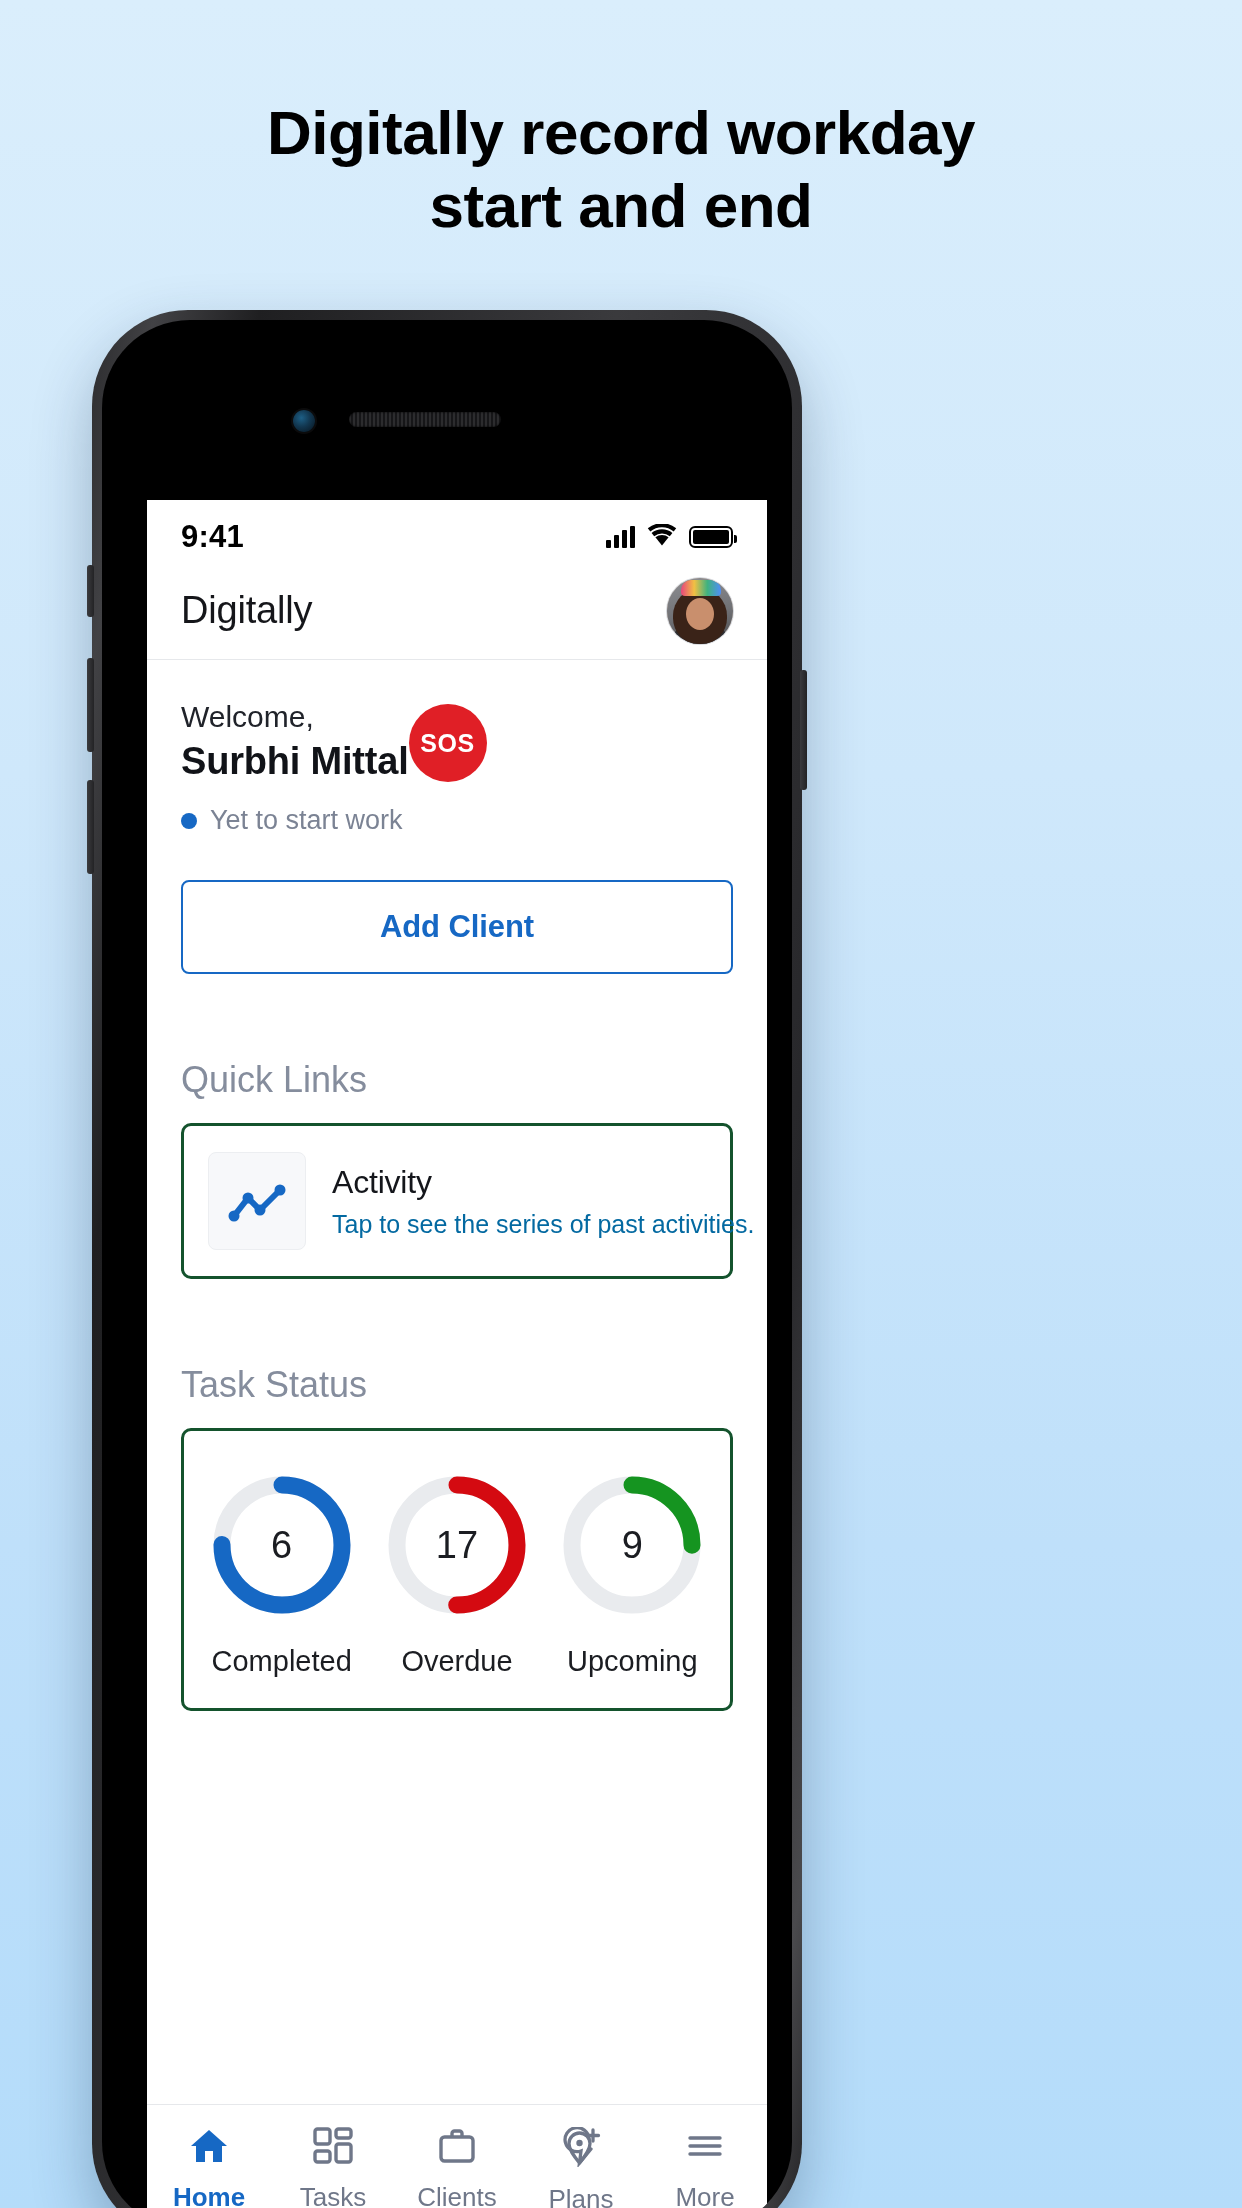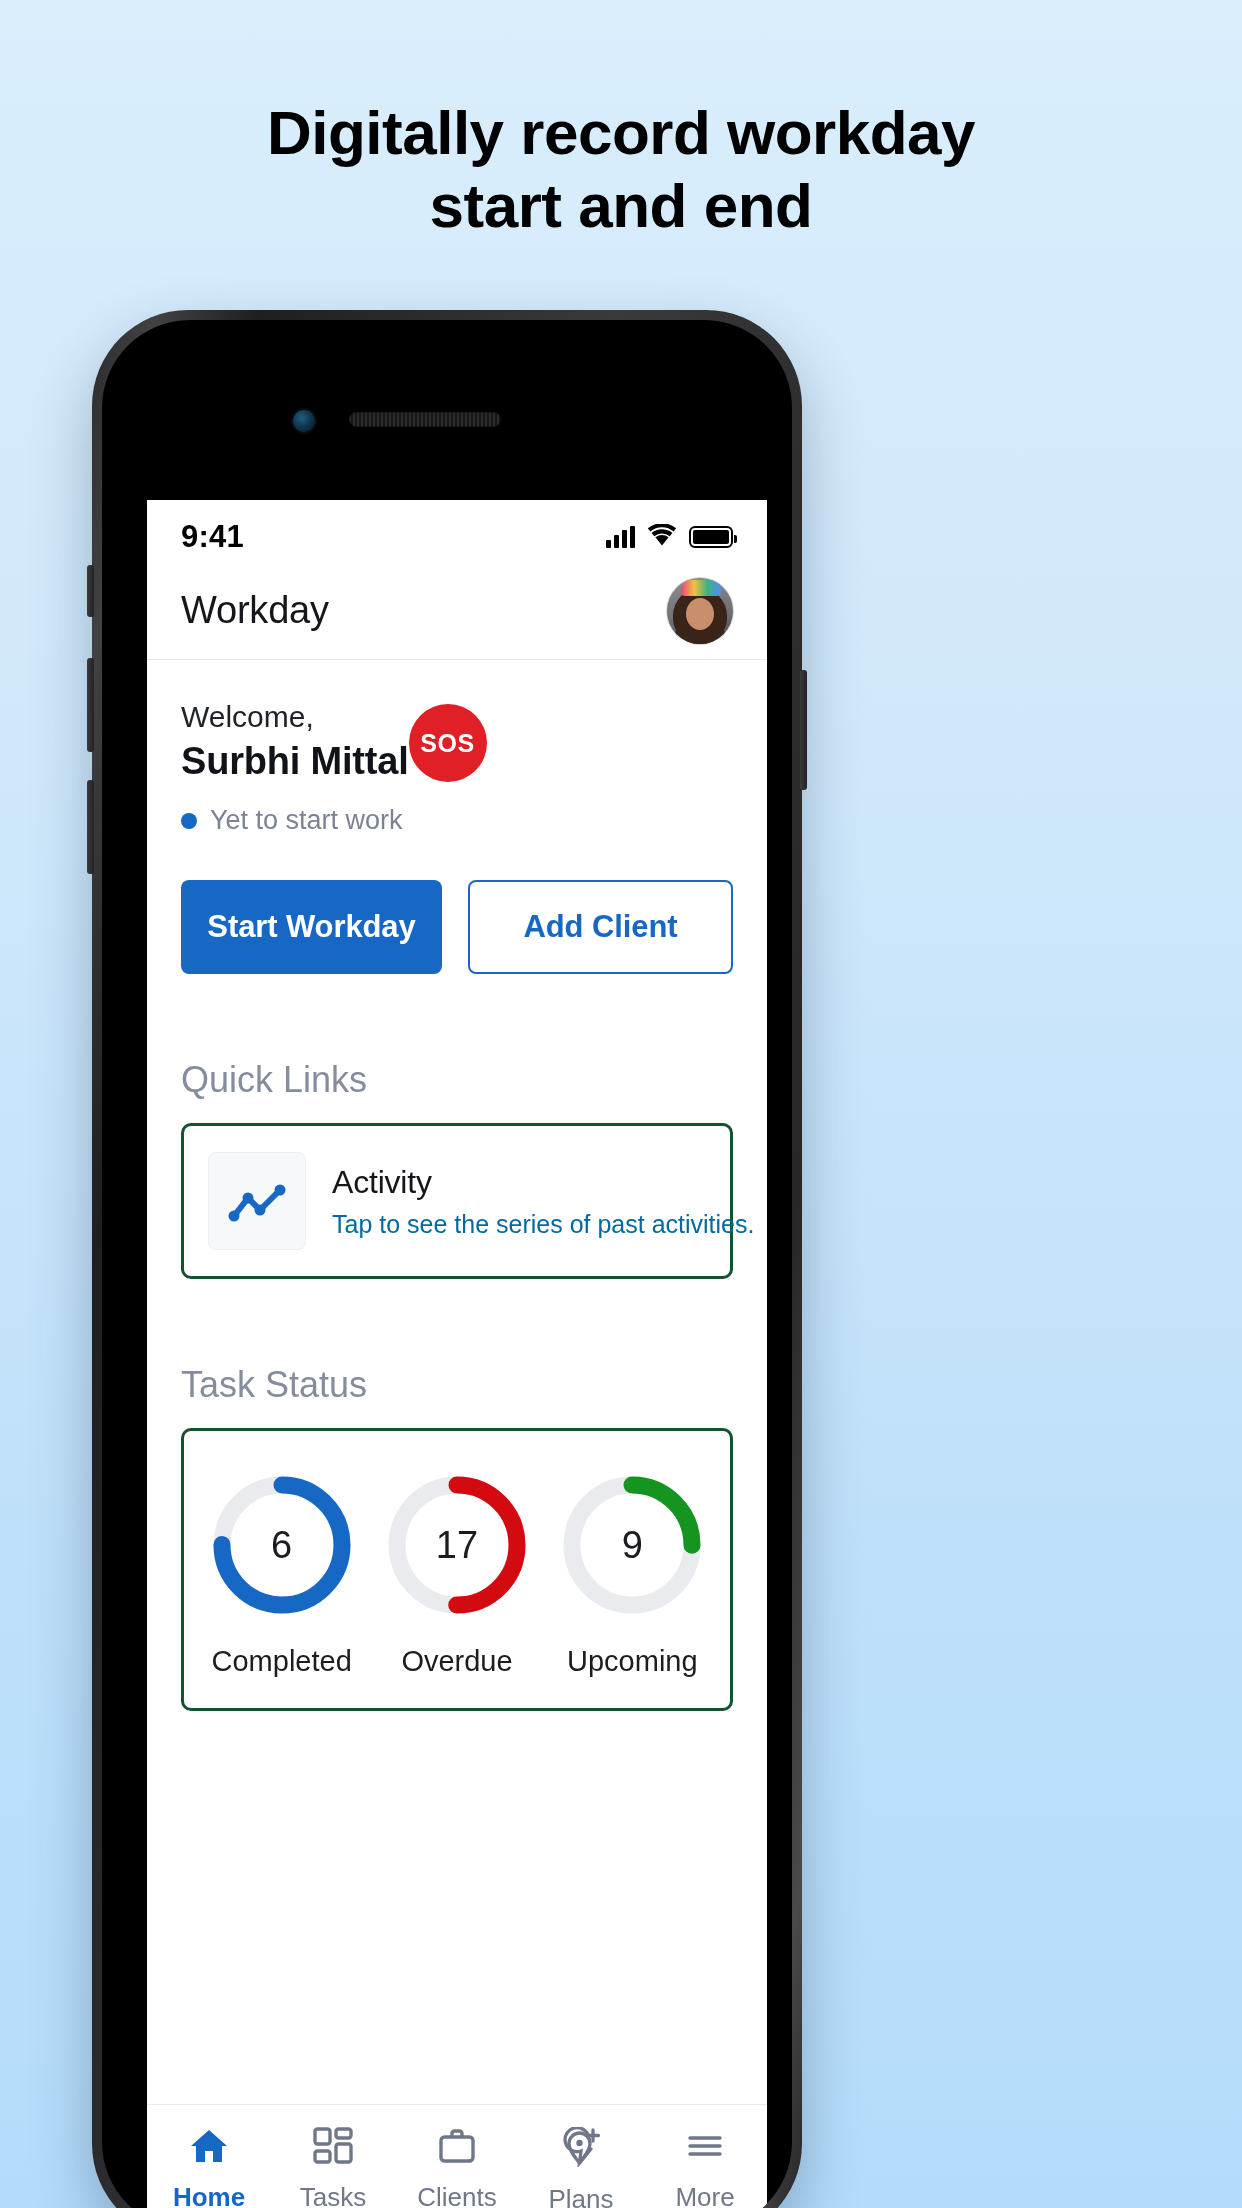--- a/index.html
+++ b/index.html
@@ -389,21 +389,21 @@
               <path d="M0.8 4.3 a22.4 22.4 0 0 1 28.4 0 l-2.5 3.2 a18.3 18.3 0 0 0 -23.4 0 Z" fill="#000"></path>
             </svg>
           </span>
           <span class="battery">
               <i></i>
             </span>
         </div>
       </div>
 
       <div class="appbar">
-        <div class="app-title">Workday</div>
+        <div class="app-title">Digitally</div>
         <div class="avatar">
           <span class="av-bg"></span>
           <span class="av-body"></span>
           <span class="av-hair"></span>
           <span class="av-face"></span>
           <span class="av-hat"></span>
         </div>
       </div>
 
       <div class="content">
@@ -414,21 +414,20 @@
             <div class="welcome-name">Surbhi Mittal</div>
             <div class="status-line">
               <span class="status-dot"></span>
               <span class="status-text">Yet to start work</span>
             </div>
           </div>
           <div class="sos">SOS</div>
         </div>
 
         <div class="action-row">
-          <button class="btn-primary">Start Workday</button>
           <button class="btn-outline">Add Client</button>
         </div>
 
         <div class="section-title">Quick Links</div>
 
         <div class="card quick-card">
           <div class="qc-icon">
             <svg width="62" height="46" viewBox="0 0 62 46">
               <polyline points="8,38 22,20 34,32 54,12" fill="none" stroke="#1668c4" stroke-width="6" stroke-linecap="round" stroke-linejoin="round"></polyline>
               <circle cx="8" cy="38" r="5.5" fill="#1668c4"></circle>

